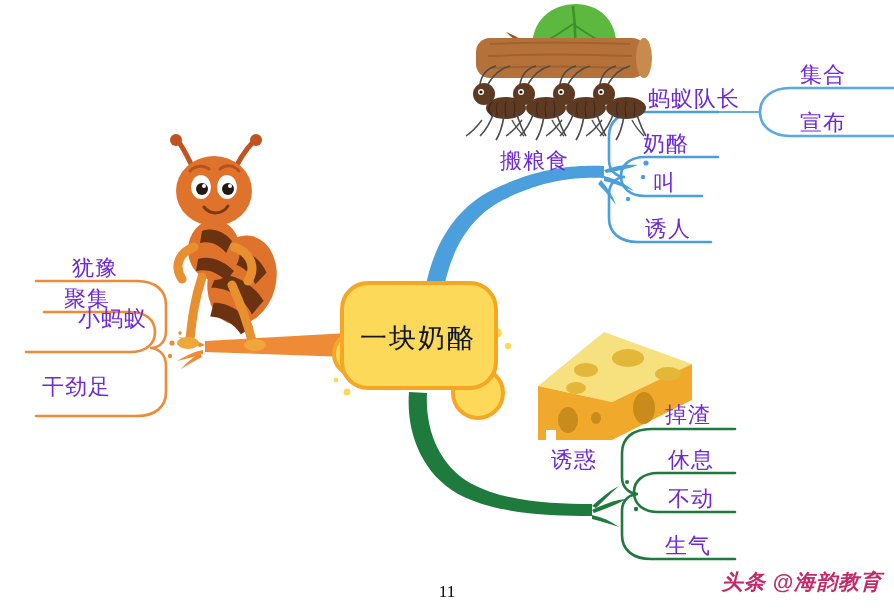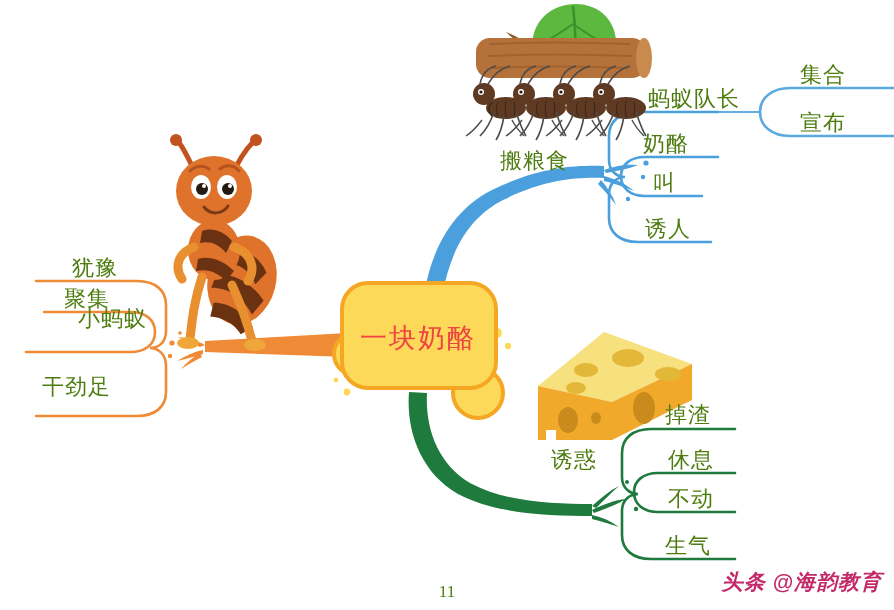--- a/index.html
+++ b/index.html
@@ -7,42 +7,42 @@
     width:894px;height:610px;
     background:#ffffff;
     font-family:"Liberation Sans","DejaVu Sans",sans-serif;
     overflow:hidden;
     position:relative;
   }
   #canvas{position:absolute;left:0;top:0;width:894px;height:610px;}
   .layer{position:absolute;left:0;top:0;width:894px;height:610px;}
   .node-label{
     position:absolute;
-    color:#4d7c0f;
+    color:#6d28d9;
     white-space:nowrap;
     font-weight:400;
     letter-spacing:1px;
   }
   .center-label{
     position:absolute;
-    color:#ef4444;
+    color:#0f172a;
     white-space:nowrap;
     font-size:27px;
     letter-spacing:2px;
   }
   .branch-label{font-size:22px;}
   .leaf-label{font-size:22px;}
   .sub-label{font-size:22px;}
   .page-num{
     position:absolute;
     left:0;right:0;
     bottom:8px;
     text-align:center;
     font-size:17px;
-    color:#4d7c0f;
+    color:#000000;
     font-family:"Liberation Serif",serif;
   }
   .watermark{
     position:absolute;
     right:12px;bottom:14px;
     font-size:21px;
     color:#be185d;
     font-weight:bold;
     font-style:italic;
     letter-spacing:1px;

